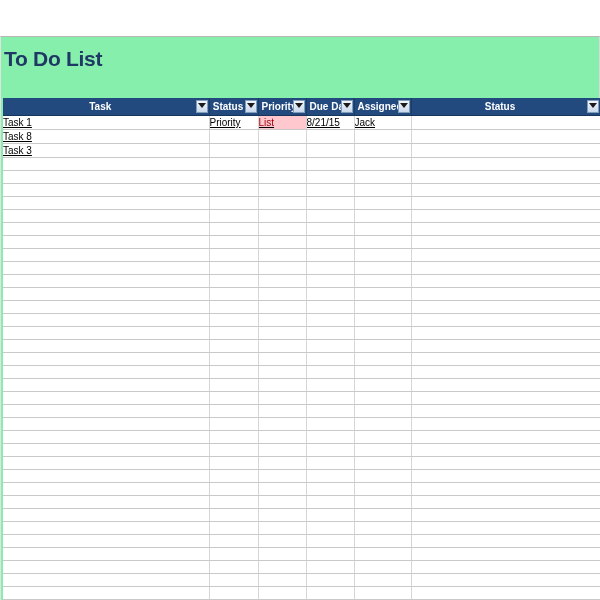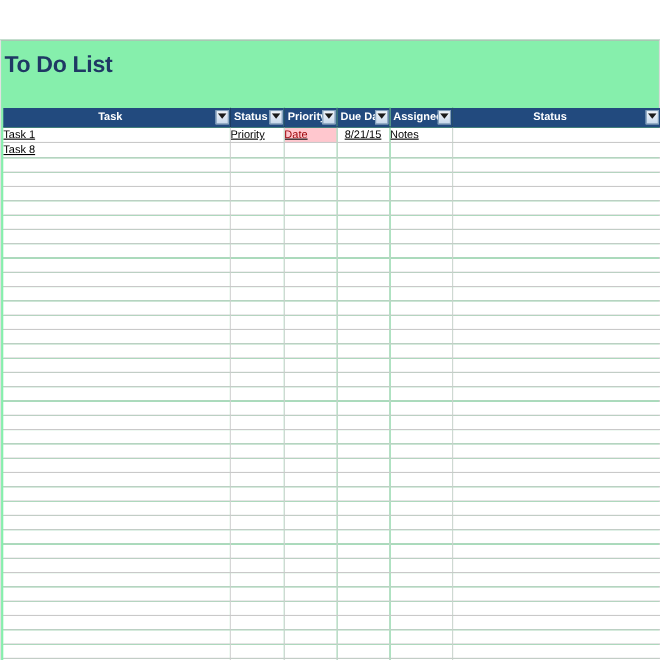--- a/index.html
+++ b/index.html
@@ -125,21 +125,21 @@
     border-bottom: 1px solid #c9c9c9;
     font-family: "Liberation Sans Narrow", "Liberation Sans", sans-serif;
     font-size: 10px;
     color: #000000;
     vertical-align: middle;
     padding-left: 2px;
     padding-right: 2px;
     box-sizing: border-box;
   }
   tbody td.num {
-    text-align: center;
+    text-align: left;
     padding-right: 3px;
   }
   tbody td.last-col {
     border-right: none;
   }
   
   td.prio-high {
     background: #FFC7CE;
     color: #9C0006;
   }
@@ -211,27 +211,35 @@
                 <polygon points="0,0 8,0 4,5" fill="#1a1a1a"></polygon>
               </svg>
             </span>
           </th>
         </tr>
     </thead>
     <tbody>
         <tr>
           <td>Task 1</td>
           <td>Priority</td>
-          <td class="prio-high">Date</td>
+          <td class="prio-high">List</td>
           <td class="num">8/21/15</td>
-          <td>Notes</td>
+          <td>Jack</td>
           <td class="last-col"></td>
         </tr>
         <tr>
           <td>Task 8</td>
+          <td></td>
+          <td></td>
+          <td class="num"></td>
+          <td></td>
+          <td class="last-col"></td>
+        </tr>
+        <tr>
+          <td>Task 3</td>
           <td></td>
           <td></td>
           <td class="num"></td>
           <td></td>
           <td class="last-col"></td>
         </tr>
         <tr>
           <td></td>
           <td></td>
           <td></td>

